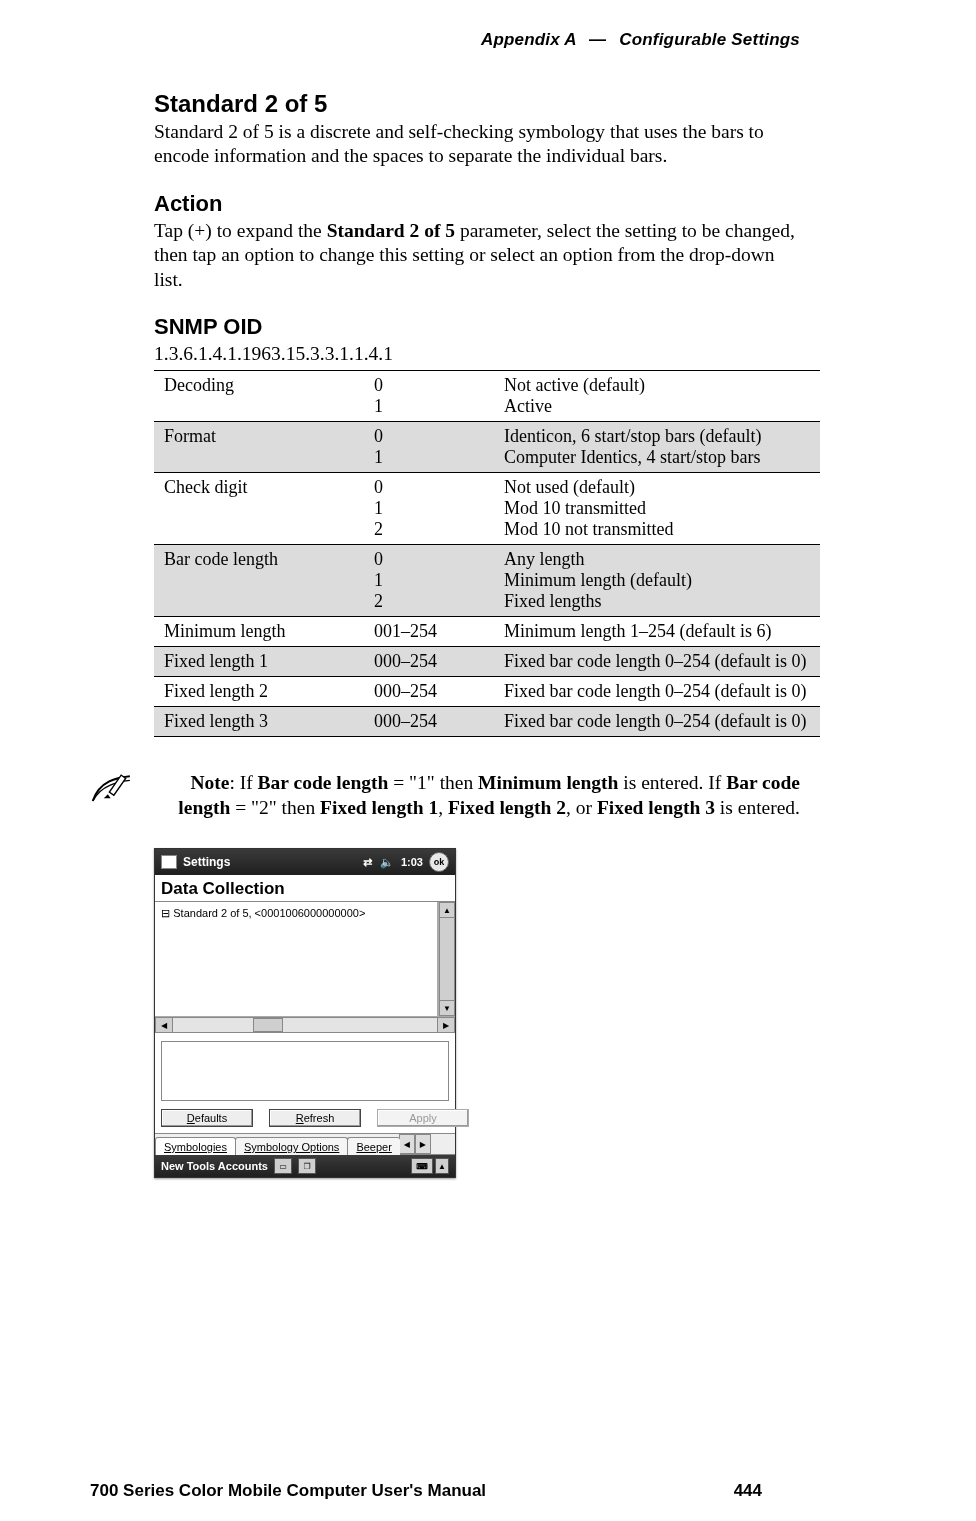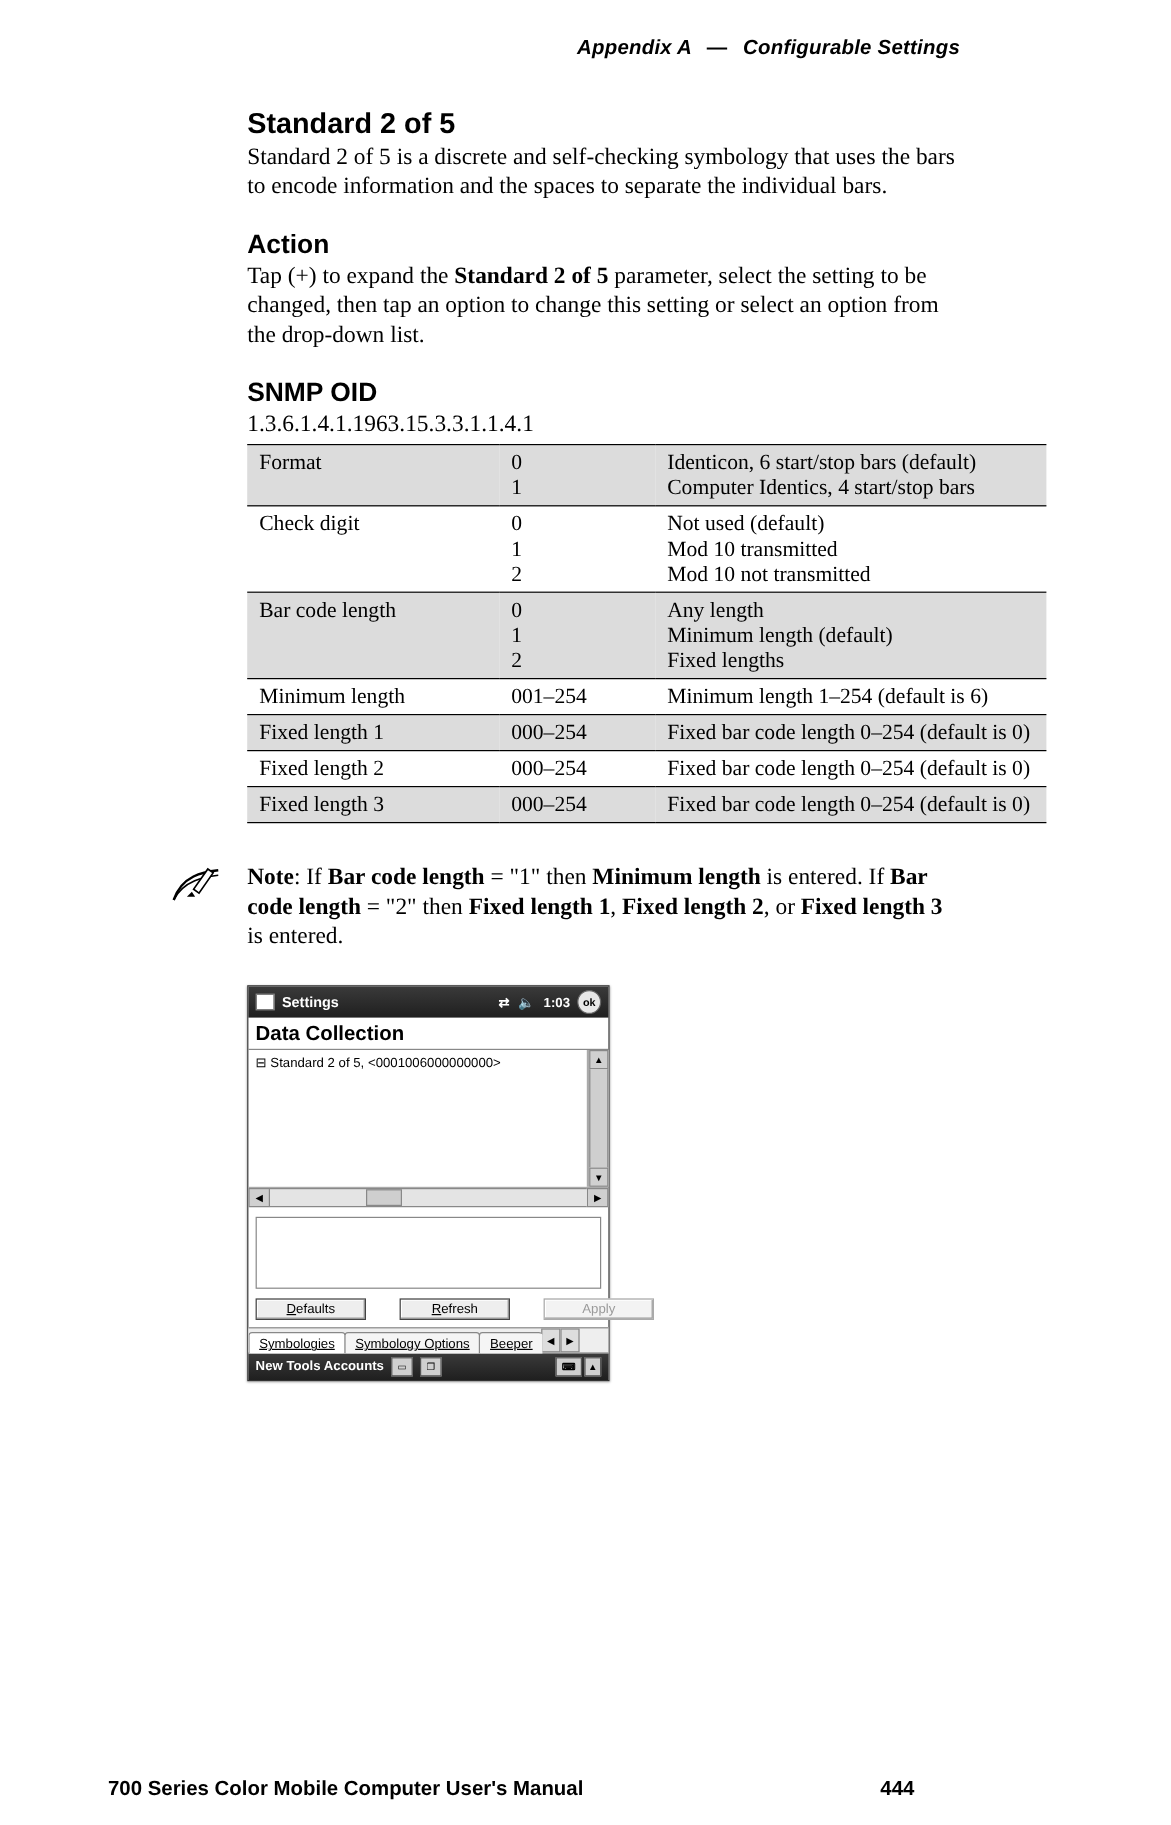--- a/index.html
+++ b/index.html
@@ -21,21 +21,21 @@
     font-family: "Segoe UI", Arial, sans-serif;
     font-style: italic;
     font-weight: 700;
     font-size: 17px;
     letter-spacing: 0.2px;
     margin-bottom: 40px;
   }
   .running-head .appendix { font-style: italic; }
   .running-head .dash { font-style: normal; padding: 0 8px; font-weight: 700;}
   .content {
-    margin-left: 116px; 
+    margin-left: 64px; 
     margin-right: 0;
   }
   h2.section-title {
     font-family: "Arial Narrow", Arial, sans-serif;
     font-stretch: condensed;
     font-weight: 800;
     font-size: 24px;
     margin: 20px 0 2px 0;
   }
   h3.sub-title {
@@ -74,20 +74,21 @@
   table.options td.col-desc { }
   table.options tr.shaded td { background: #dcdcdc; }
   .multiline { white-space: pre-line; }
 
   
   .note-row {
     display: flex;
     align-items: flex-start;
     margin-top: 34px;
     margin-left: -64px;
+    text-align: right;
   }
   .note-icon {
     width: 44px;
     flex: 0 0 44px;
     margin-right: 20px;
     margin-top: 2px;
   }
   .note-text {
     font-size: 19.5px;
     line-height: 1.25;
@@ -190,21 +191,21 @@
     background: #cfcfcf; border: 1px solid #888;
   }
   .device .blank-area {
     height: 58px;
     margin: 8px 6px 6px 6px;
     border: 1px solid #888;
     background: #fff;
   }
   .device .buttons {
     display: flex;
-    gap: 28px;
+    gap: 16px;
     padding: 2px 6px 6px 6px;
     justify-content: space-between;
   }
   .device .buttons .btn {
     flex: 0 0 auto;
     min-width: 74px;
     text-align: center;
     border: 1px solid #444;
     background: #eee;
     padding: 2px 8px;
@@ -317,20 +318,27 @@
     <p class="body">
       <span>Tap (+) to expand the </span><span class="bold">Standard 2 of 5</span><span> parameter, select the setting to be changed, then tap an option to change this setting or select an option from the drop-down list.</span>
     </p>
 
     <h3 class="sub-title">SNMP OID</h3>
     <p class="body snmp-oid">1.3.6.1.4.1.1963.15.3.3.1.1.4.1</p>
 
 
     <table class="options">
       <tbody id="options-tbody">
+          <tr>
+            <td class="col-name">Decoding</td>
+            <td class="col-vals multiline">0
+1</td>
+            <td class="col-desc multiline">Not active (default)
+Active</td>
+          </tr>
           <tr class="shaded">
             <td class="col-name">Format</td>
             <td class="col-vals multiline">0
 1</td>
             <td class="col-desc multiline">Identicon, 6 start/stop bars (default)
 Computer Identics, 4 start/stop bars</td>
           </tr>
           <tr>
             <td class="col-name">Check digit</td>
             <td class="col-vals multiline">0

